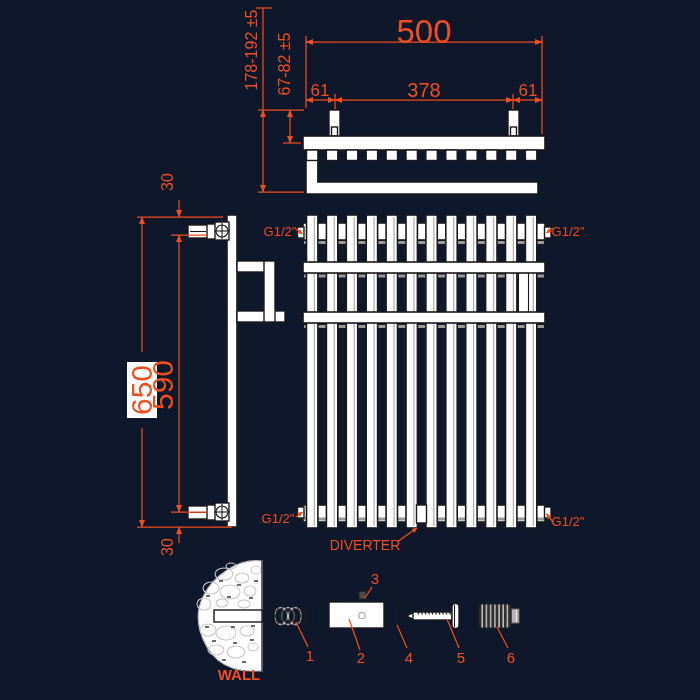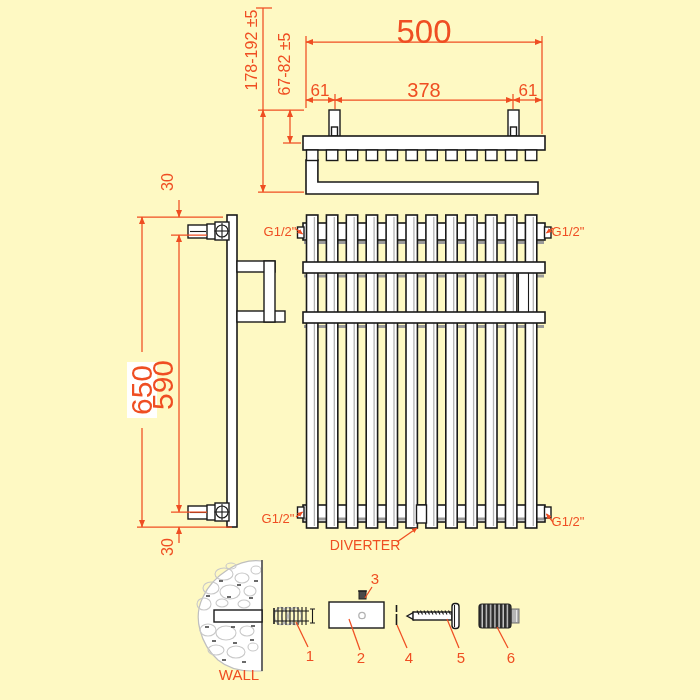--- a/index.html
+++ b/index.html
@@ -1,17 +1,17 @@
 <!DOCTYPE html>
 <html style="--accent: #ef4e22; --ink: #1a1a1a;"><head>
 <meta charset="utf-8">
 <style>
   :root{ --accent:#ef4e22; --ink:#1a1a1a; }
   html,body{margin:0;padding:0;background:#fff;}
-  .stage{position:relative;width:700px;height:700px;background:#fef9c3;overflow:hidden;
+  .stage{position:relative;width:700px;height:700px;background:#0f172a;overflow:hidden;
          font-family:"Liberation Sans",sans-serif;}
   .stage svg{position:absolute;left:0;top:0;}
   .lbl{position:absolute;color:var(--accent);white-space:nowrap;line-height:1;
        transform:translate(-50%,-50%);}
   .lbl.rot{transform:translate(-50%,-50%) rotate(-90deg);}
   .bgw{background:#fff;padding:0 3px;}
   
   .wl{fill:#fff;stroke:var(--ink);stroke-width:1.6;}
   .wl2{fill:#fff;stroke:var(--ink);stroke-width:1.4;}
   .ink{stroke:var(--ink);stroke-width:1.6;fill:none;}
@@ -267,15 +267,15 @@
 <div class="lbl" style="left:278px;top:518px;font-size:13px;">G1/2"</div>
 <div class="lbl" style="left:568px;top:521px;font-size:13px;">G1/2"</div>
 <div class="lbl" style="left:365px;top:545px;font-size:14px;">DIVERTER</div>
 
 <div class="lbl" style="left:310px;top:655px;font-size:15px;">1</div>
 <div class="lbl" style="left:361px;top:657px;font-size:15px;">2</div>
 <div class="lbl" style="left:375px;top:578px;font-size:15px;">3</div>
 <div class="lbl" style="left:409px;top:657px;font-size:15px;">4</div>
 <div class="lbl" style="left:461px;top:657px;font-size:15px;">5</div>
 <div class="lbl" style="left:511px;top:657px;font-size:15px;">6</div>
-<div class="lbl" style="left:239px;top:674px;font-size:15px;font-weight:400;">WALL</div>
+<div class="lbl" style="left:239px;top:674px;font-size:15px;font-weight:700;">WALL</div>
 
 </div>
 
 </body></html>

